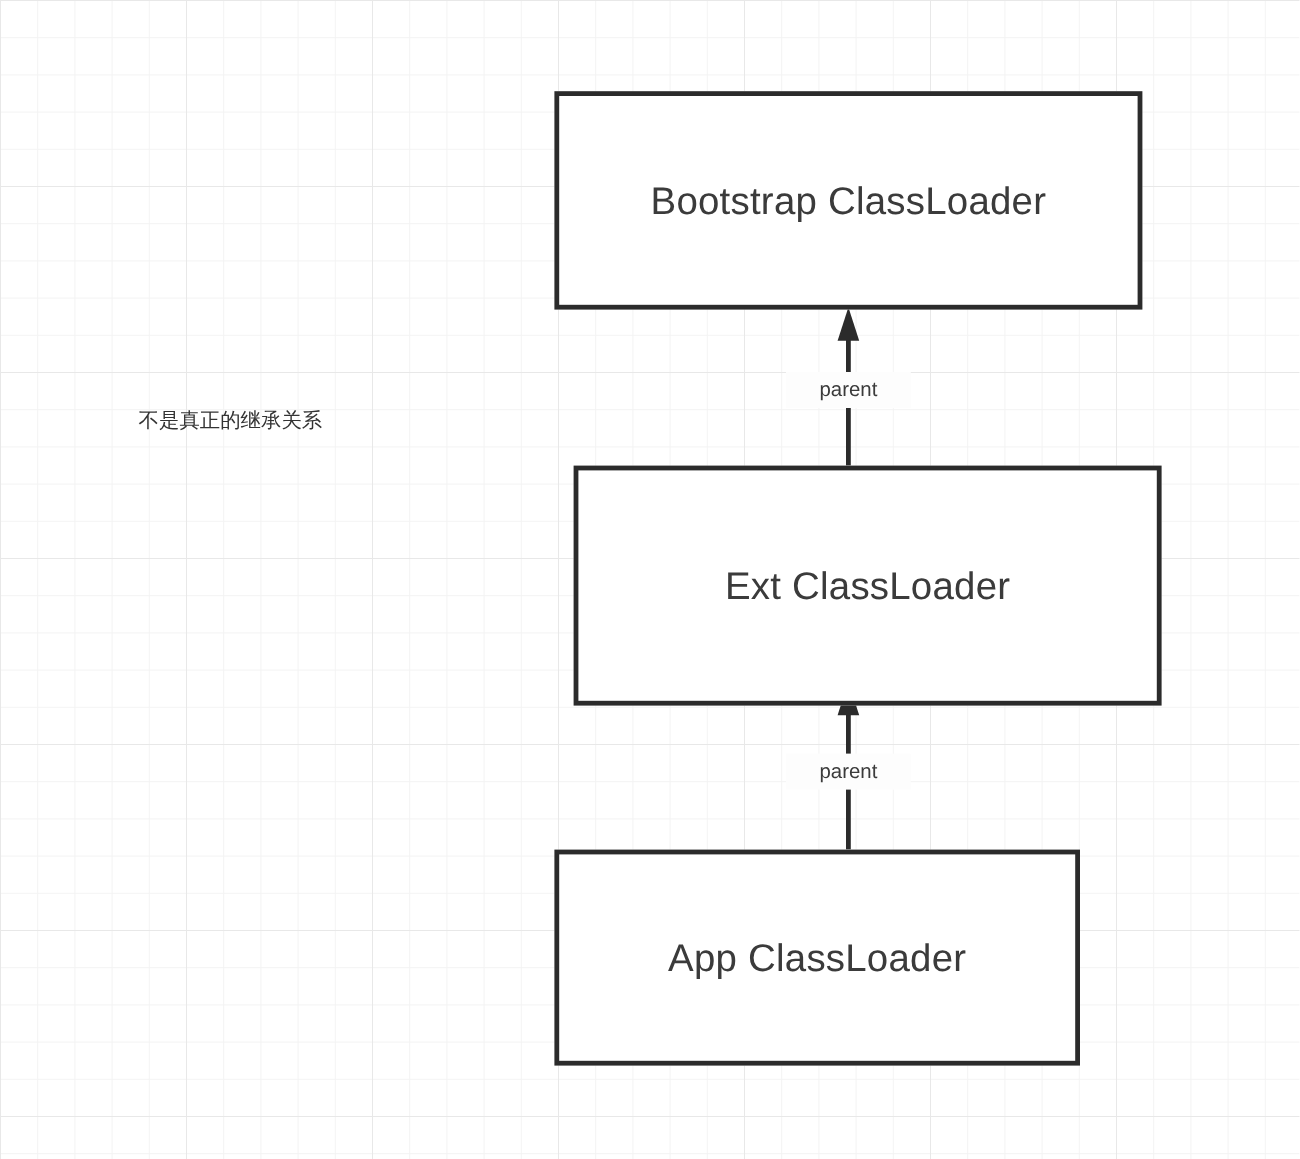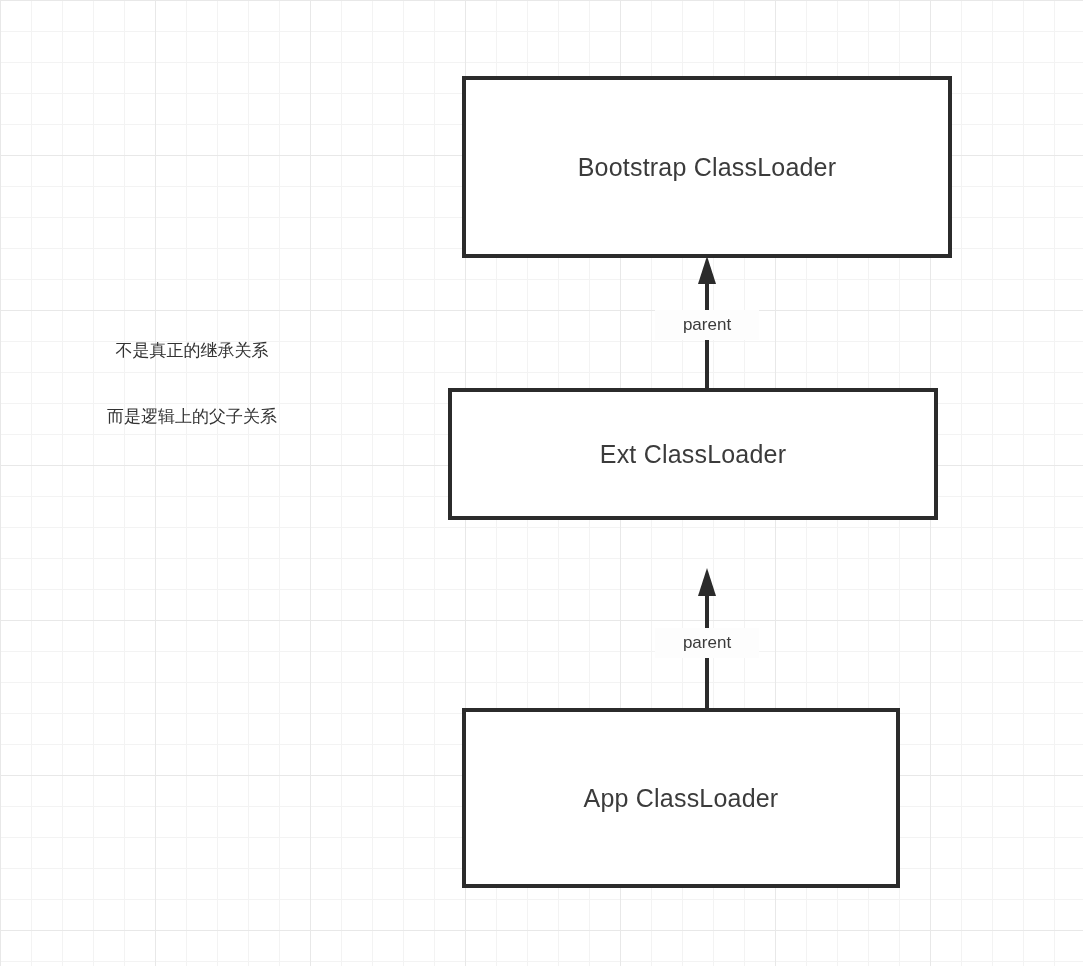--- a/index.html
+++ b/index.html
@@ -34,28 +34,28 @@
     position: absolute;
     box-sizing: border-box;
     background: #ffffff;
     border: 4px solid #2b2b2b;
     display: flex;
     align-items: center;
     justify-content: center;
   }
   .node-label {
     font-family: "Liberation Sans", sans-serif;
-    font-size: 25px;
+    font-size: 32px;
     color: #3b3b3b;
     letter-spacing: 0.2px;
     white-space: nowrap;
   }
 
   #box-bootstrap { left: 462px; top: 76px;  width: 490px; height: 182px; }
-  #box-ext       { left: 448px; top: 388px; width: 490px; height: 132px; }
+  #box-ext       { left: 478px; top: 388px; width: 490px; height: 200px; }
   #box-app       { left: 462px; top: 708px; width: 438px; height: 180px; }
 
   .connector {
     position: absolute;
     left: 0;
     top: 0;
     width: 1083px;
     height: 966px;
     pointer-events: none;
   }
@@ -126,16 +126,15 @@
   <div class="node-box" id="box-ext">
     <span class="node-label">Ext ClassLoader</span>
   </div>
 
   <div class="node-box" id="box-app">
     <span class="node-label">App ClassLoader</span>
   </div>
 
   <div id="annotation">
     <div>不是真正的继承关系</div>
-    <div>而是逻辑上的父子关系</div>
   </div>
 
 </div>
 
 </body></html>

